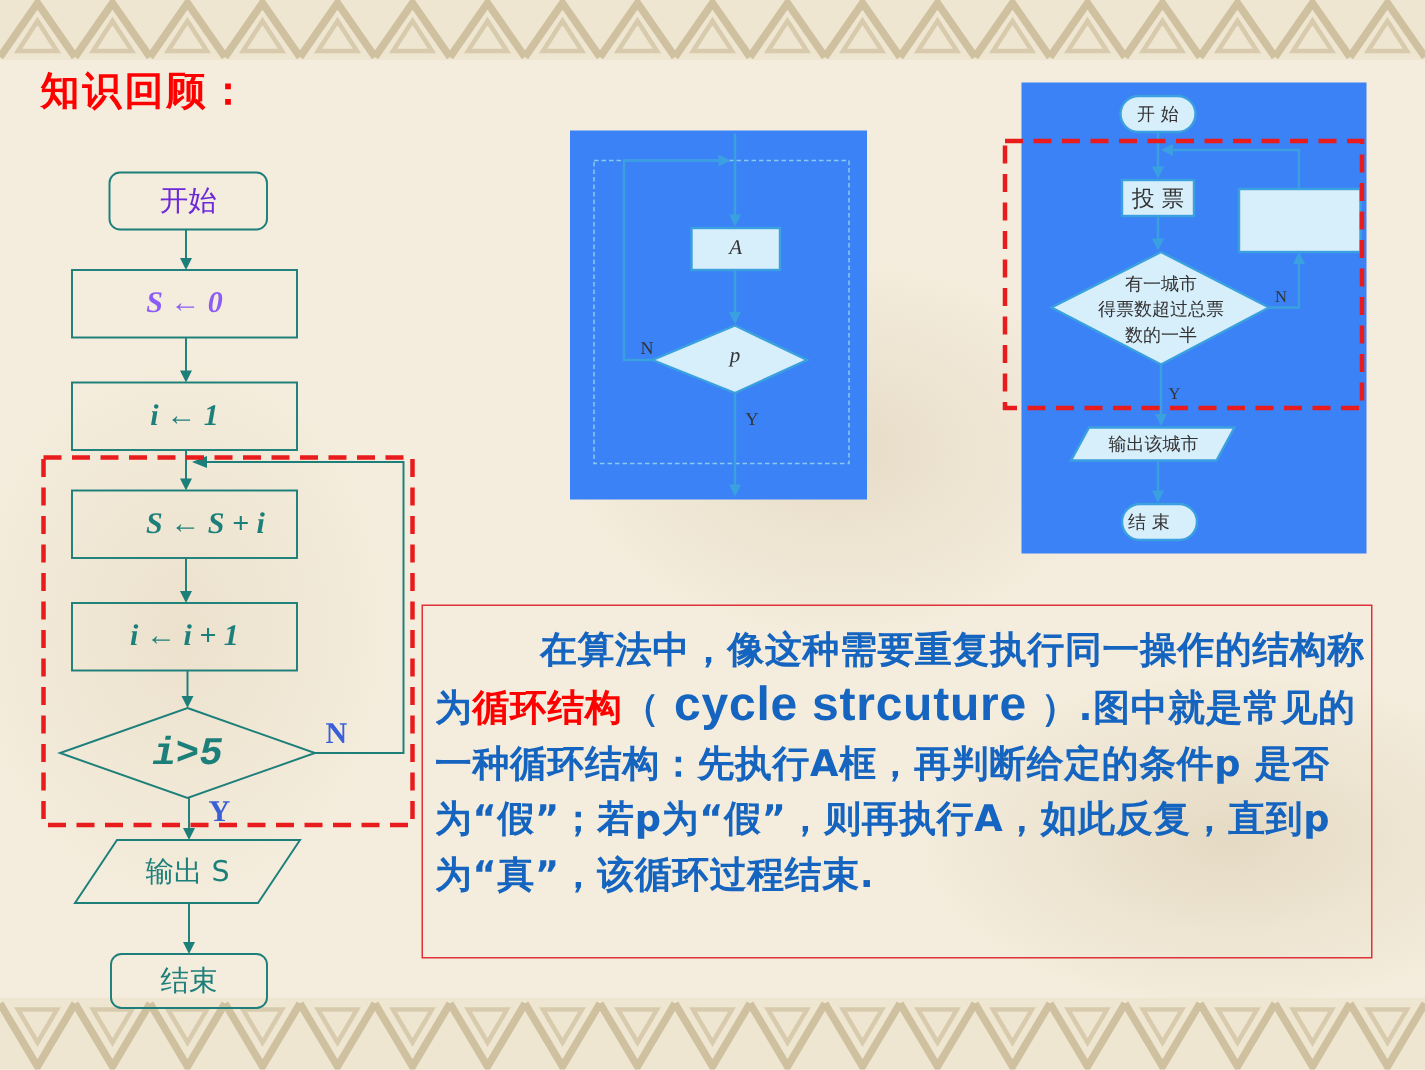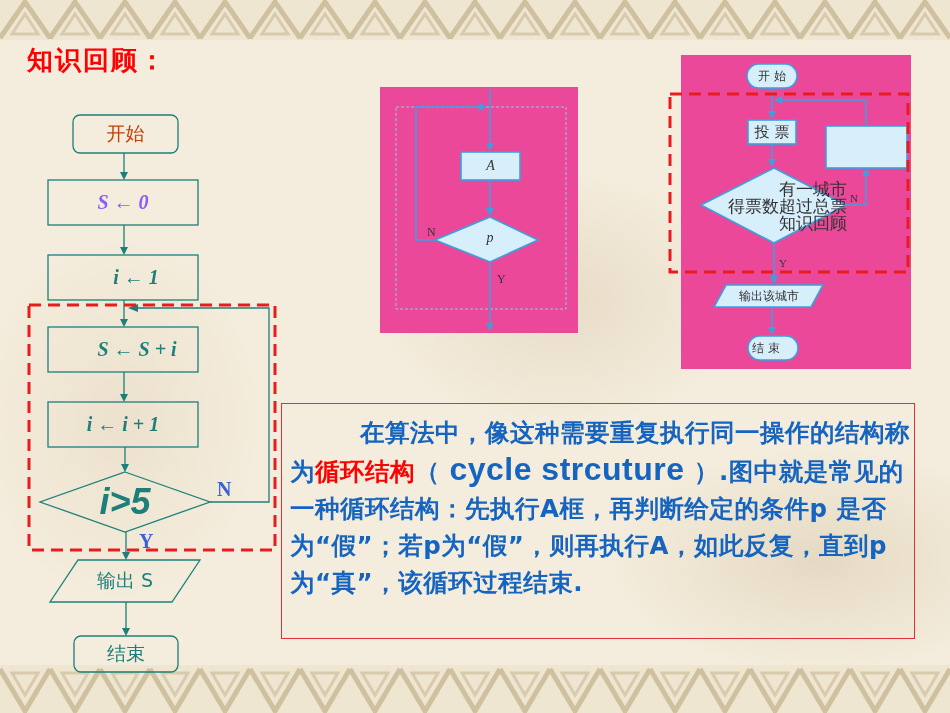--- a/index.html
+++ b/index.html
@@ -9,21 +9,21 @@
     background:
       radial-gradient(ellipse 260px 180px at 560px 300px, rgba(205,190,160,0.35), transparent 70%),
       radial-gradient(ellipse 200px 260px at 120px 420px, rgba(215,200,170,0.3), transparent 70%),
       radial-gradient(ellipse 300px 160px at 820px 560px, rgba(200,185,150,0.35), transparent 70%),
       #f4ecdc; }
   .border-band { position:absolute; left:0; width:950px; height:40px; }
   .border-top { top:0; }
   .border-bottom { bottom:0; height:48px; }
   .title { position:absolute; left:27px; top:43px; font-size:26px; font-weight:bold;
     color:#ff0000; letter-spacing:2px; font-family:"DejaVu Sans",sans-serif; }
-  .panel { position:absolute; background:#ec4899; }
+  .panel { position:absolute; background:#3b82f6; }
   .textbox { position:absolute; left:281px; top:403px; width:634px; height:236px;
     border:1.5px solid #e0303a; box-sizing:border-box; }
   .textbox p { margin:0; position:absolute; left:8px; top:10px; width:620px;
     font-size:24.5px; line-height:37px; font-weight:bold; color:#1565c0;
     font-family:"DejaVu Sans",sans-serif; letter-spacing:0.5px; }
   .textbox .red { color:#ff0000; }
   .textbox .latin { font-family:Liberation Sans, sans-serif; font-size:32px; }
 </style>
 </head>
 <body>
@@ -84,26 +84,26 @@
     <path d="M120 394 L124 402 L128 394 Z"></path>
     <path d="M121 464 L125 472 L129 464 Z"></path>
     <path d="M122 552 L126 560 L130 552 Z"></path>
     <path d="M122 628 L126 636 L130 628 Z"></path>
     <path d="M138 304 L128 308 L138 312 Z"></path>
   </g>
 
   <rect x="29" y="305" width="246" height="245" fill="none" stroke="#e81c1c" stroke-width="3" stroke-dasharray="12,7"></rect>
 </svg>
 
-<div style="position:absolute;left:73px;top:115px;width:105px;height:38px;display:flex;align-items:center;justify-content:center;color:#c2410c;font-size:19px;font-family:Liberation Sans, sans-serif;">开始</div>
+<div style="position:absolute;left:73px;top:115px;width:105px;height:38px;display:flex;align-items:center;justify-content:center;color:#6d28d9;font-size:19px;font-family:Liberation Sans, sans-serif;">开始</div>
 <div style="position:absolute;left:48px;top:180px;width:150px;height:45px;display:flex;align-items:center;justify-content:center;color:#8b5cf6;font-size:20px;font-weight:bold;font-style:italic;font-family:'Liberation Serif',serif;">S ← 0</div>
-<div style="position:absolute;left:48px;top:255px;width:150px;height:45px;display:flex;align-items:center;justify-content:center;color:#1d7f7a;font-size:20px;font-weight:bold;font-style:italic;font-family:'Liberation Serif',serif;padding-left:13px;">i ← 1</div>
+<div style="position:absolute;left:48px;top:255px;width:150px;height:45px;display:flex;align-items:center;justify-content:center;color:#1d7f7a;font-size:20px;font-weight:bold;font-style:italic;font-family:'Liberation Serif',serif;">i ← 1</div>
 <div style="position:absolute;left:48px;top:327px;width:178px;height:45px;display:flex;align-items:center;justify-content:center;color:#1d7f7a;font-size:20px;font-weight:bold;font-style:italic;font-family:'Liberation Serif',serif;">S ← S + i</div>
 <div style="position:absolute;left:48px;top:402px;width:150px;height:45px;display:flex;align-items:center;justify-content:center;color:#1d7f7a;font-size:20px;font-weight:bold;font-style:italic;font-family:'Liberation Serif',serif;">i ← i + 1</div>
-<div style="position:absolute;left:65px;top:484px;width:120px;height:36px;display:flex;align-items:center;justify-content:center;color:#1d7f7a;font-size:36px;font-weight:bold;font-style:italic;font-family:Liberation Sans, sans-serif;">i&gt;5</div>
+<div style="position:absolute;left:65px;top:484px;width:120px;height:36px;display:flex;align-items:center;justify-content:center;color:#1d7f7a;font-size:26px;font-weight:bold;font-style:italic;font-family:Liberation Mono, monospace;">i&gt;5</div>
 <div style="position:absolute;left:217px;top:478px;color:#3a5fd9;font-size:20px;font-weight:bold;font-family:'Liberation Serif',serif;">N</div>
 <div style="position:absolute;left:139px;top:530px;color:#3a5fd9;font-size:20px;font-weight:bold;font-family:'Liberation Serif',serif;">Y</div>
 <div style="position:absolute;left:60px;top:560px;width:130px;height:42px;display:flex;align-items:center;justify-content:center;color:#1d7f7a;font-size:19px;font-family:'DejaVu Sans',sans-serif;">输出 S</div>
 <div style="position:absolute;left:74px;top:636px;width:104px;height:36px;display:flex;align-items:center;justify-content:center;color:#1d7f7a;font-size:19px;font-family:'DejaVu Sans',sans-serif;">结束</div>
 
 <div class="panel" style="left:380px;top:87px;width:198px;height:246px;">
   <svg width="198" height="246" style="position:absolute;left:0;top:0">
     <rect x="16" y="20" width="170" height="202" fill="none" stroke="#8cc8ee" stroke-width="1" stroke-dasharray="3,2"></rect>
     <g stroke="#3ba0e0" stroke-width="1.6" fill="none">
       <path d="M110 2 V62"></path>
@@ -148,24 +148,24 @@
       <path d="M87 56 L91 64 L95 56 Z"></path>
       <path d="M87 104 L91 112 L95 104 Z"></path>
       <path d="M181 121 L185 113 L189 121 Z"></path>
       <path d="M101 41 L93 45 L101 49 Z"></path>
       <path d="M89 221 L93 229 L97 221 Z"></path>
       <path d="M87 272 L91 280 L95 272 Z"></path>
     </g>
   </svg>
   <div style="position:absolute;left:66px;top:9px;width:50px;height:24px;display:flex;align-items:center;justify-content:center;font-size:12px;color:#333;">开 始</div>
   <div style="position:absolute;left:67px;top:65px;width:48px;height:24px;display:flex;align-items:center;justify-content:center;font-size:15px;color:#333;">投 票</div>
-  <div style="position:absolute;left:20px;top:126px;width:146px;text-align:right;font-size:17px;line-height:17px;color:#333;">
+  <div style="position:absolute;left:20px;top:126px;width:146px;text-align:center;font-size:12px;line-height:17px;color:#333;">
     <div>有一城市</div>
     <div>得票数超过总票</div>
-    <div>知识回顾</div>
+    <div>数的一半</div>
   </div>
   <div style="position:absolute;left:169px;top:137px;font-size:11px;color:#333;font-family:'Liberation Serif',serif;">N</div>
   <div style="position:absolute;left:98px;top:202px;font-size:11px;color:#333;font-family:'Liberation Serif',serif;">Y</div>
   <div style="position:absolute;left:38px;top:230px;width:100px;height:22px;display:flex;align-items:center;justify-content:center;font-size:12px;color:#333;">输出该城市</div>
   <div style="position:absolute;left:67px;top:281px;width:36px;height:24px;display:flex;align-items:center;justify-content:center;font-size:12px;color:#333;">结 束</div>
 </div>
 
 <svg style="position:absolute;left:668px;top:90px" width="244" height="186">
   <path d="M2 4 H240 V182 H2 Z" fill="none" stroke="#e81c1c" stroke-width="3" stroke-dasharray="12,7"></path>
 </svg>

